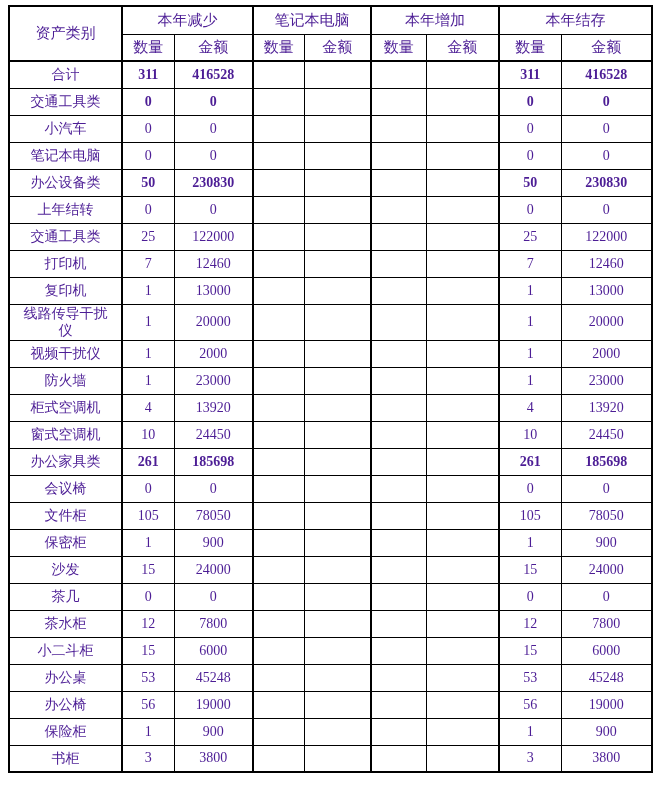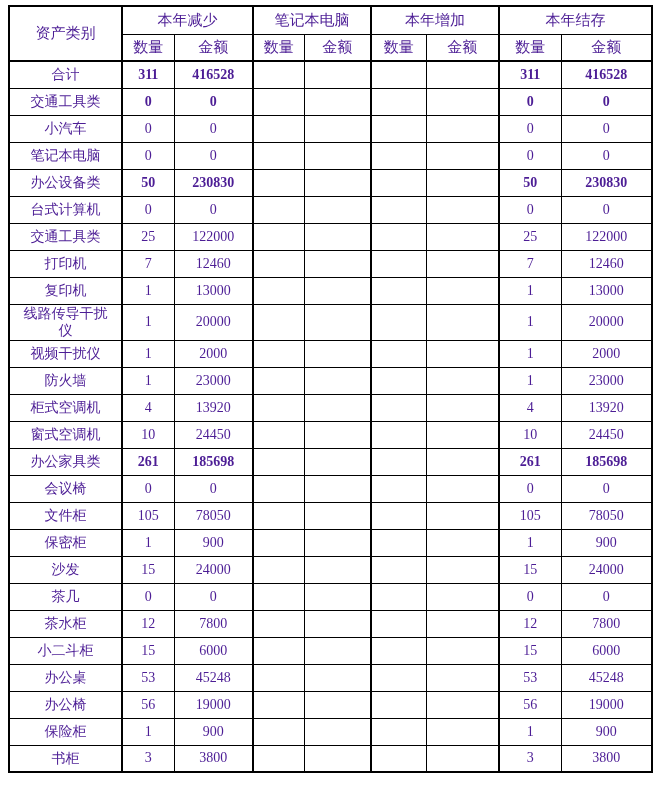--- a/index.html
+++ b/index.html
@@ -117,21 +117,21 @@
           <td class="val grp">50</td>
           <td class="val">230830</td>
           <td class="val grp"></td>
           <td class="val"></td>
           <td class="val grp"></td>
           <td class="val"></td>
           <td class="val grp">50</td>
           <td class="val">230830</td>
         </tr>
         <tr>
-          <td class="cat">台式计算机</td>
+          <td class="cat">上年结转</td>
           <td class="val grp">0</td>
           <td class="val">0</td>
           <td class="val grp"></td>
           <td class="val"></td>
           <td class="val grp"></td>
           <td class="val"></td>
           <td class="val grp">0</td>
           <td class="val">0</td>
         </tr>
         <tr>

